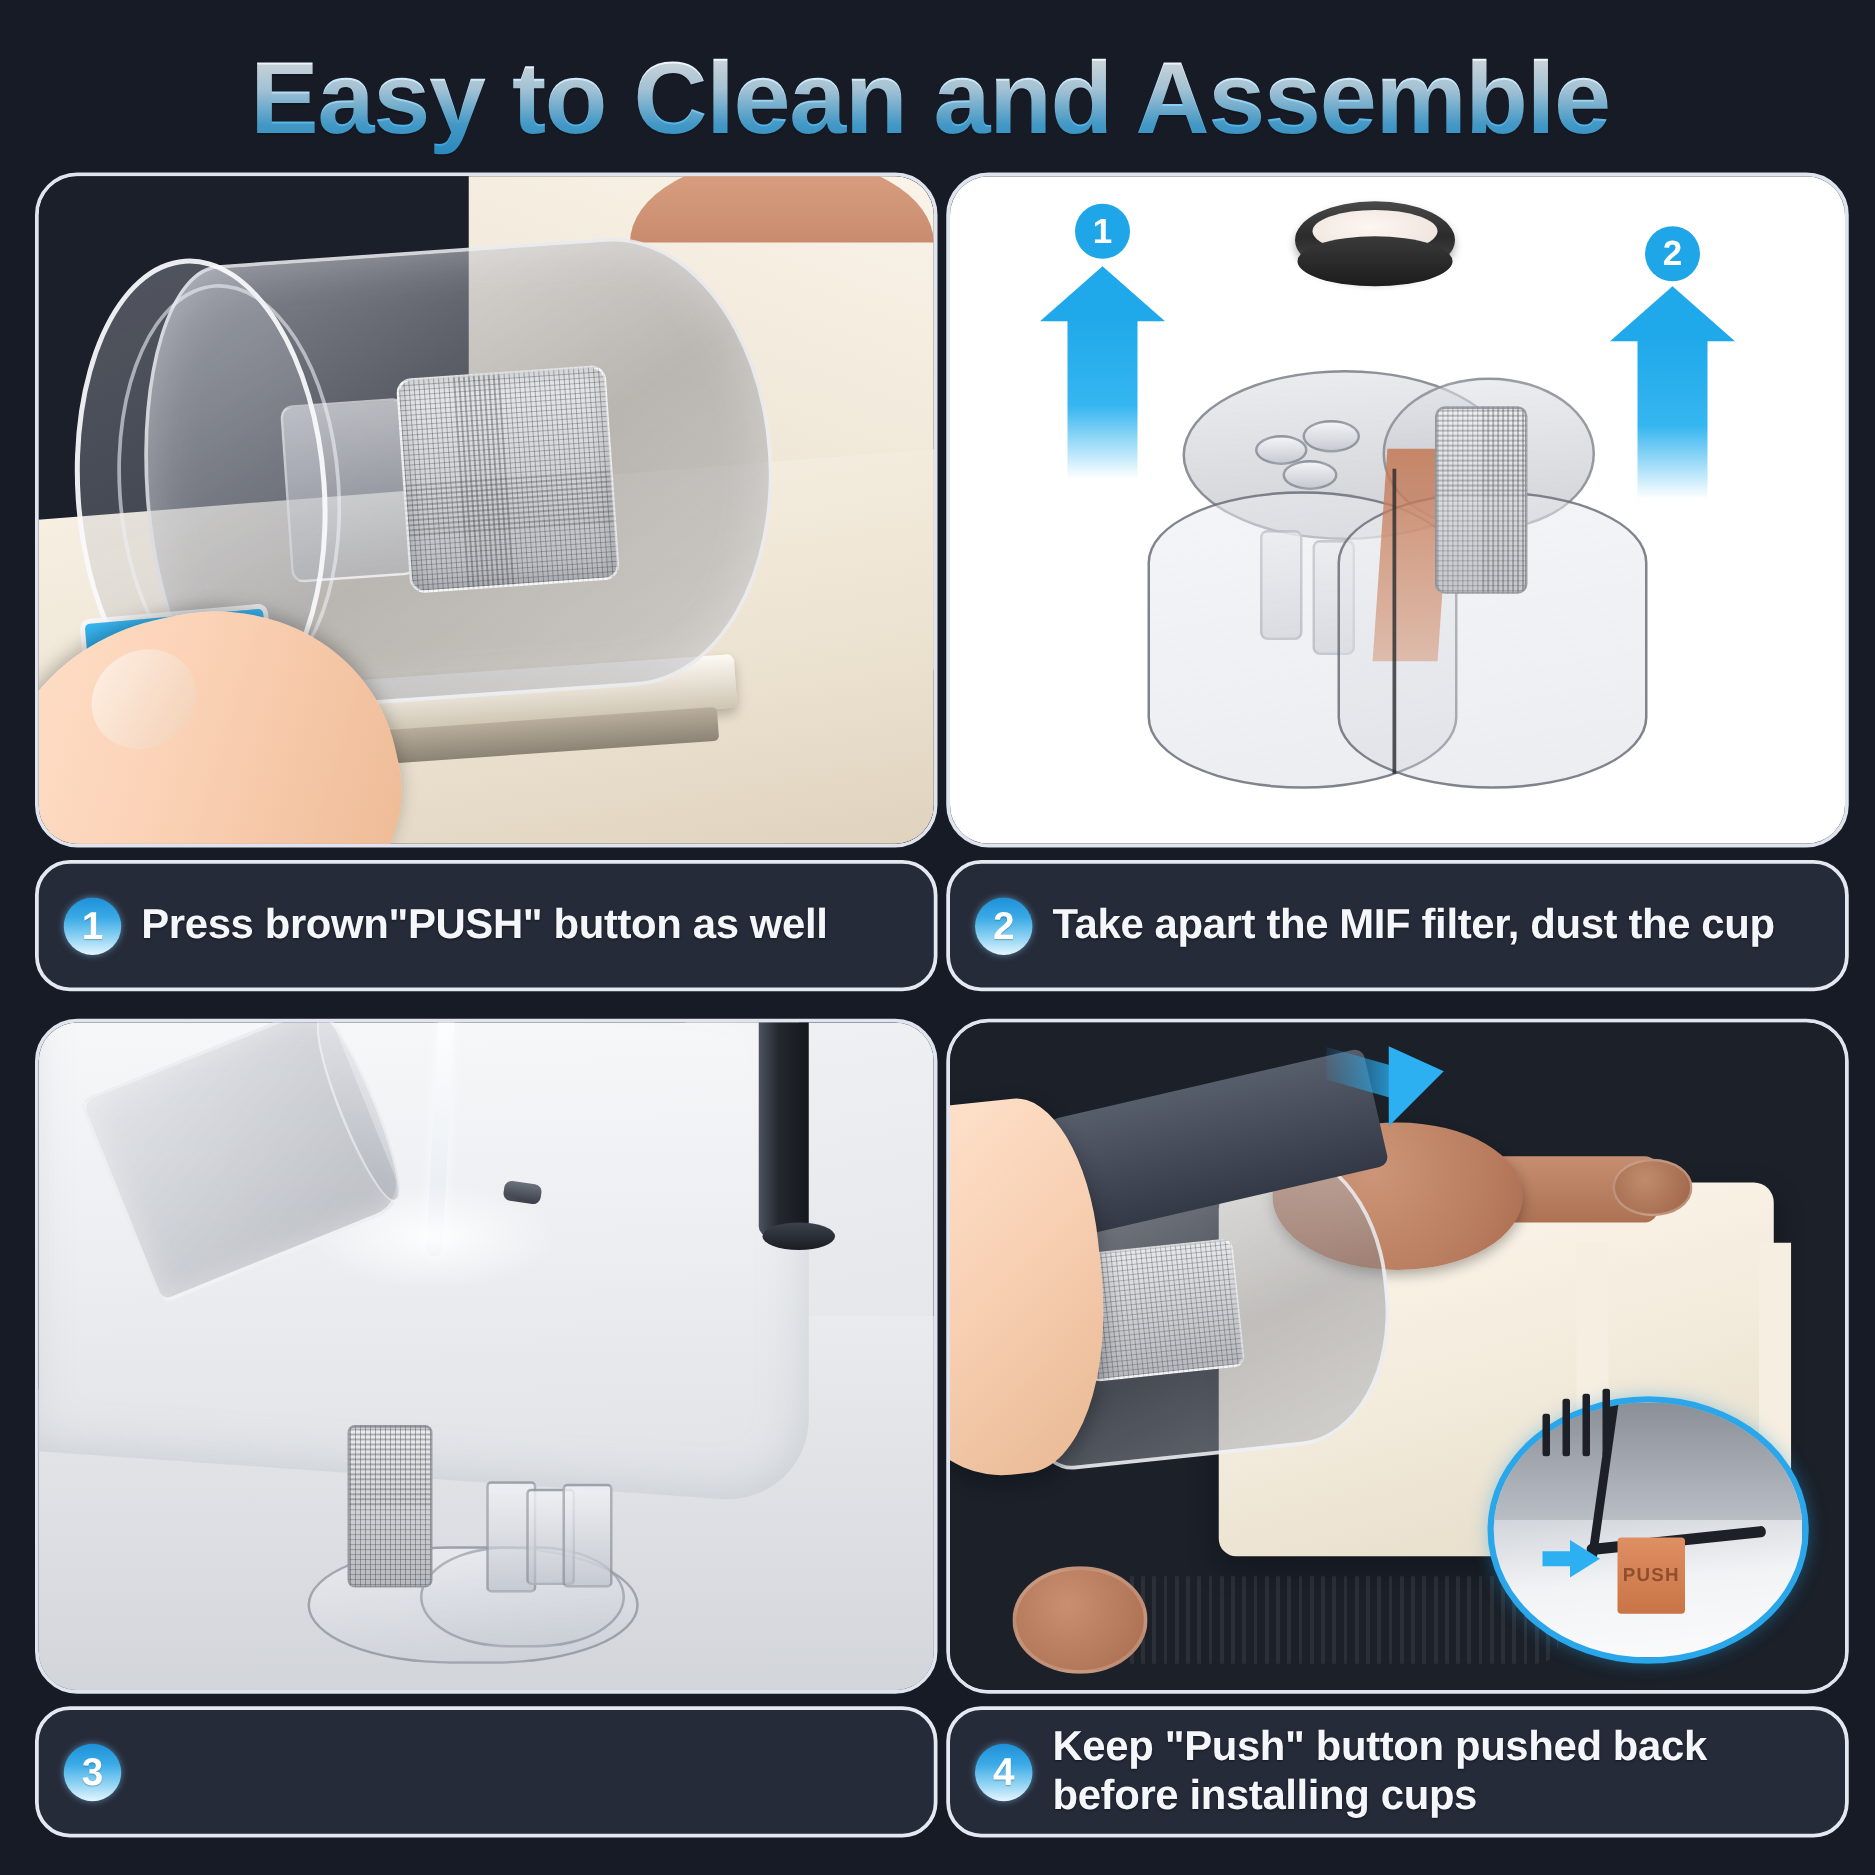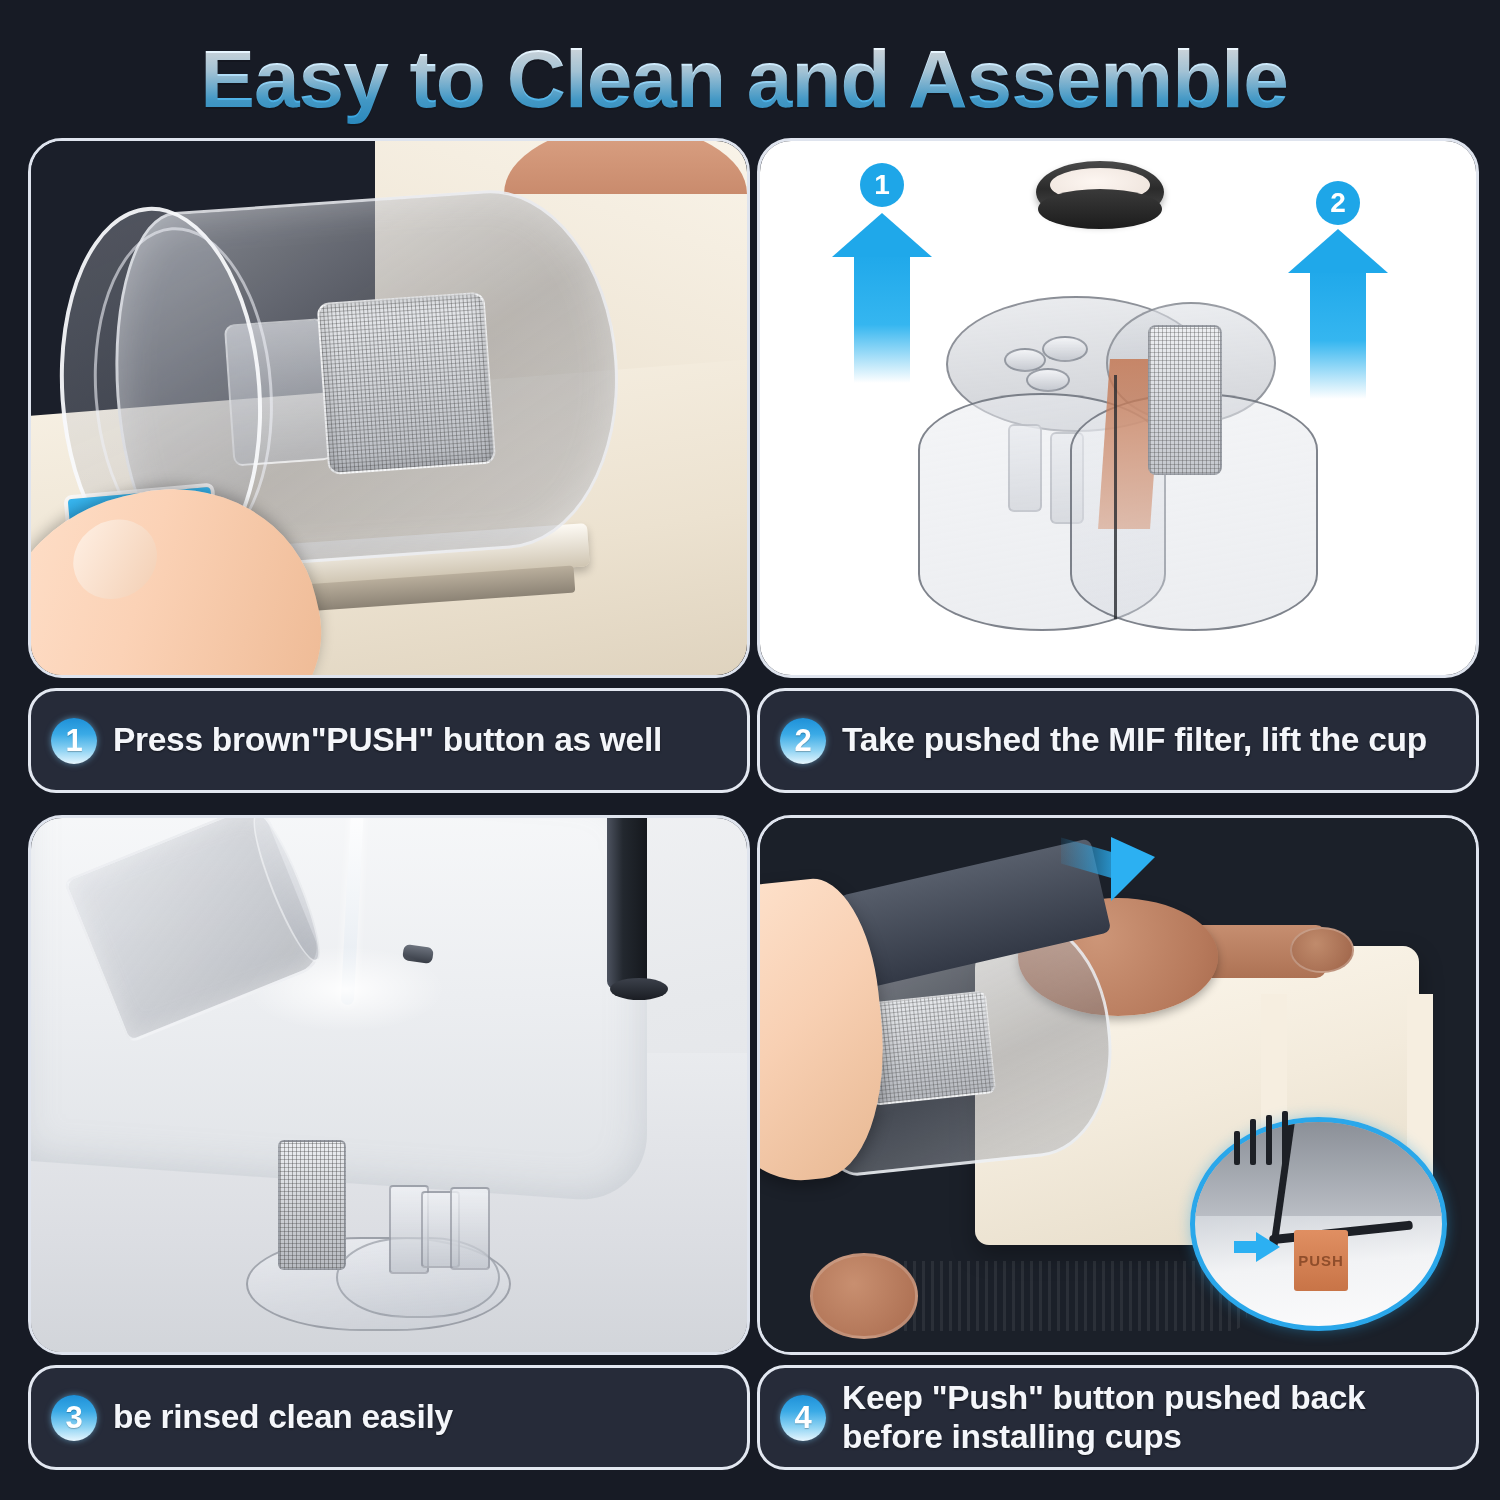--- a/index.html
+++ b/index.html
@@ -553,21 +553,21 @@
         <div class="cup-lobe l"></div>
         <div class="cup-lobe r"></div>
         <div class="cup-divider"></div>
         <div class="cup-mesh"></div>
         <div class="cup-seamline"></div>
       </div>
     </div>
     <div class="caption">
       <div class="badge">2</div>
       <div class="cap-text">
-        <span class="l1">Take pushed the MIF filter, lift the cup</span>
+        <span class="l1">Take apart the MIF filter, dust the cup</span>
       </div>
     </div>
   </div>
 
   <div class="cell c3">
     <div class="photo">
       <div class="p3-bg"></div>
       <div class="p3-counter"></div>
       <div class="sink"></div>
       <div class="sink-inner"></div>
@@ -582,21 +582,20 @@
         <div class="acc-base2"></div>
         <div class="acc-mesh"></div>
         <div class="acc-tube t1"></div>
         <div class="acc-tube t2"></div>
         <div class="acc-tube t3"></div>
       </div>
     </div>
     <div class="caption">
       <div class="badge">3</div>
       <div class="cap-text">
-        <span class="l2">be rinsed clean easily</span>
       </div>
     </div>
   </div>
 
   <div class="cell c4">
     <div class="photo">
       <div class="p4-bg"></div>
       <div class="p4-body"></div>
       <div class="p4-handle"></div>
       <div class="p4-neck"></div>

